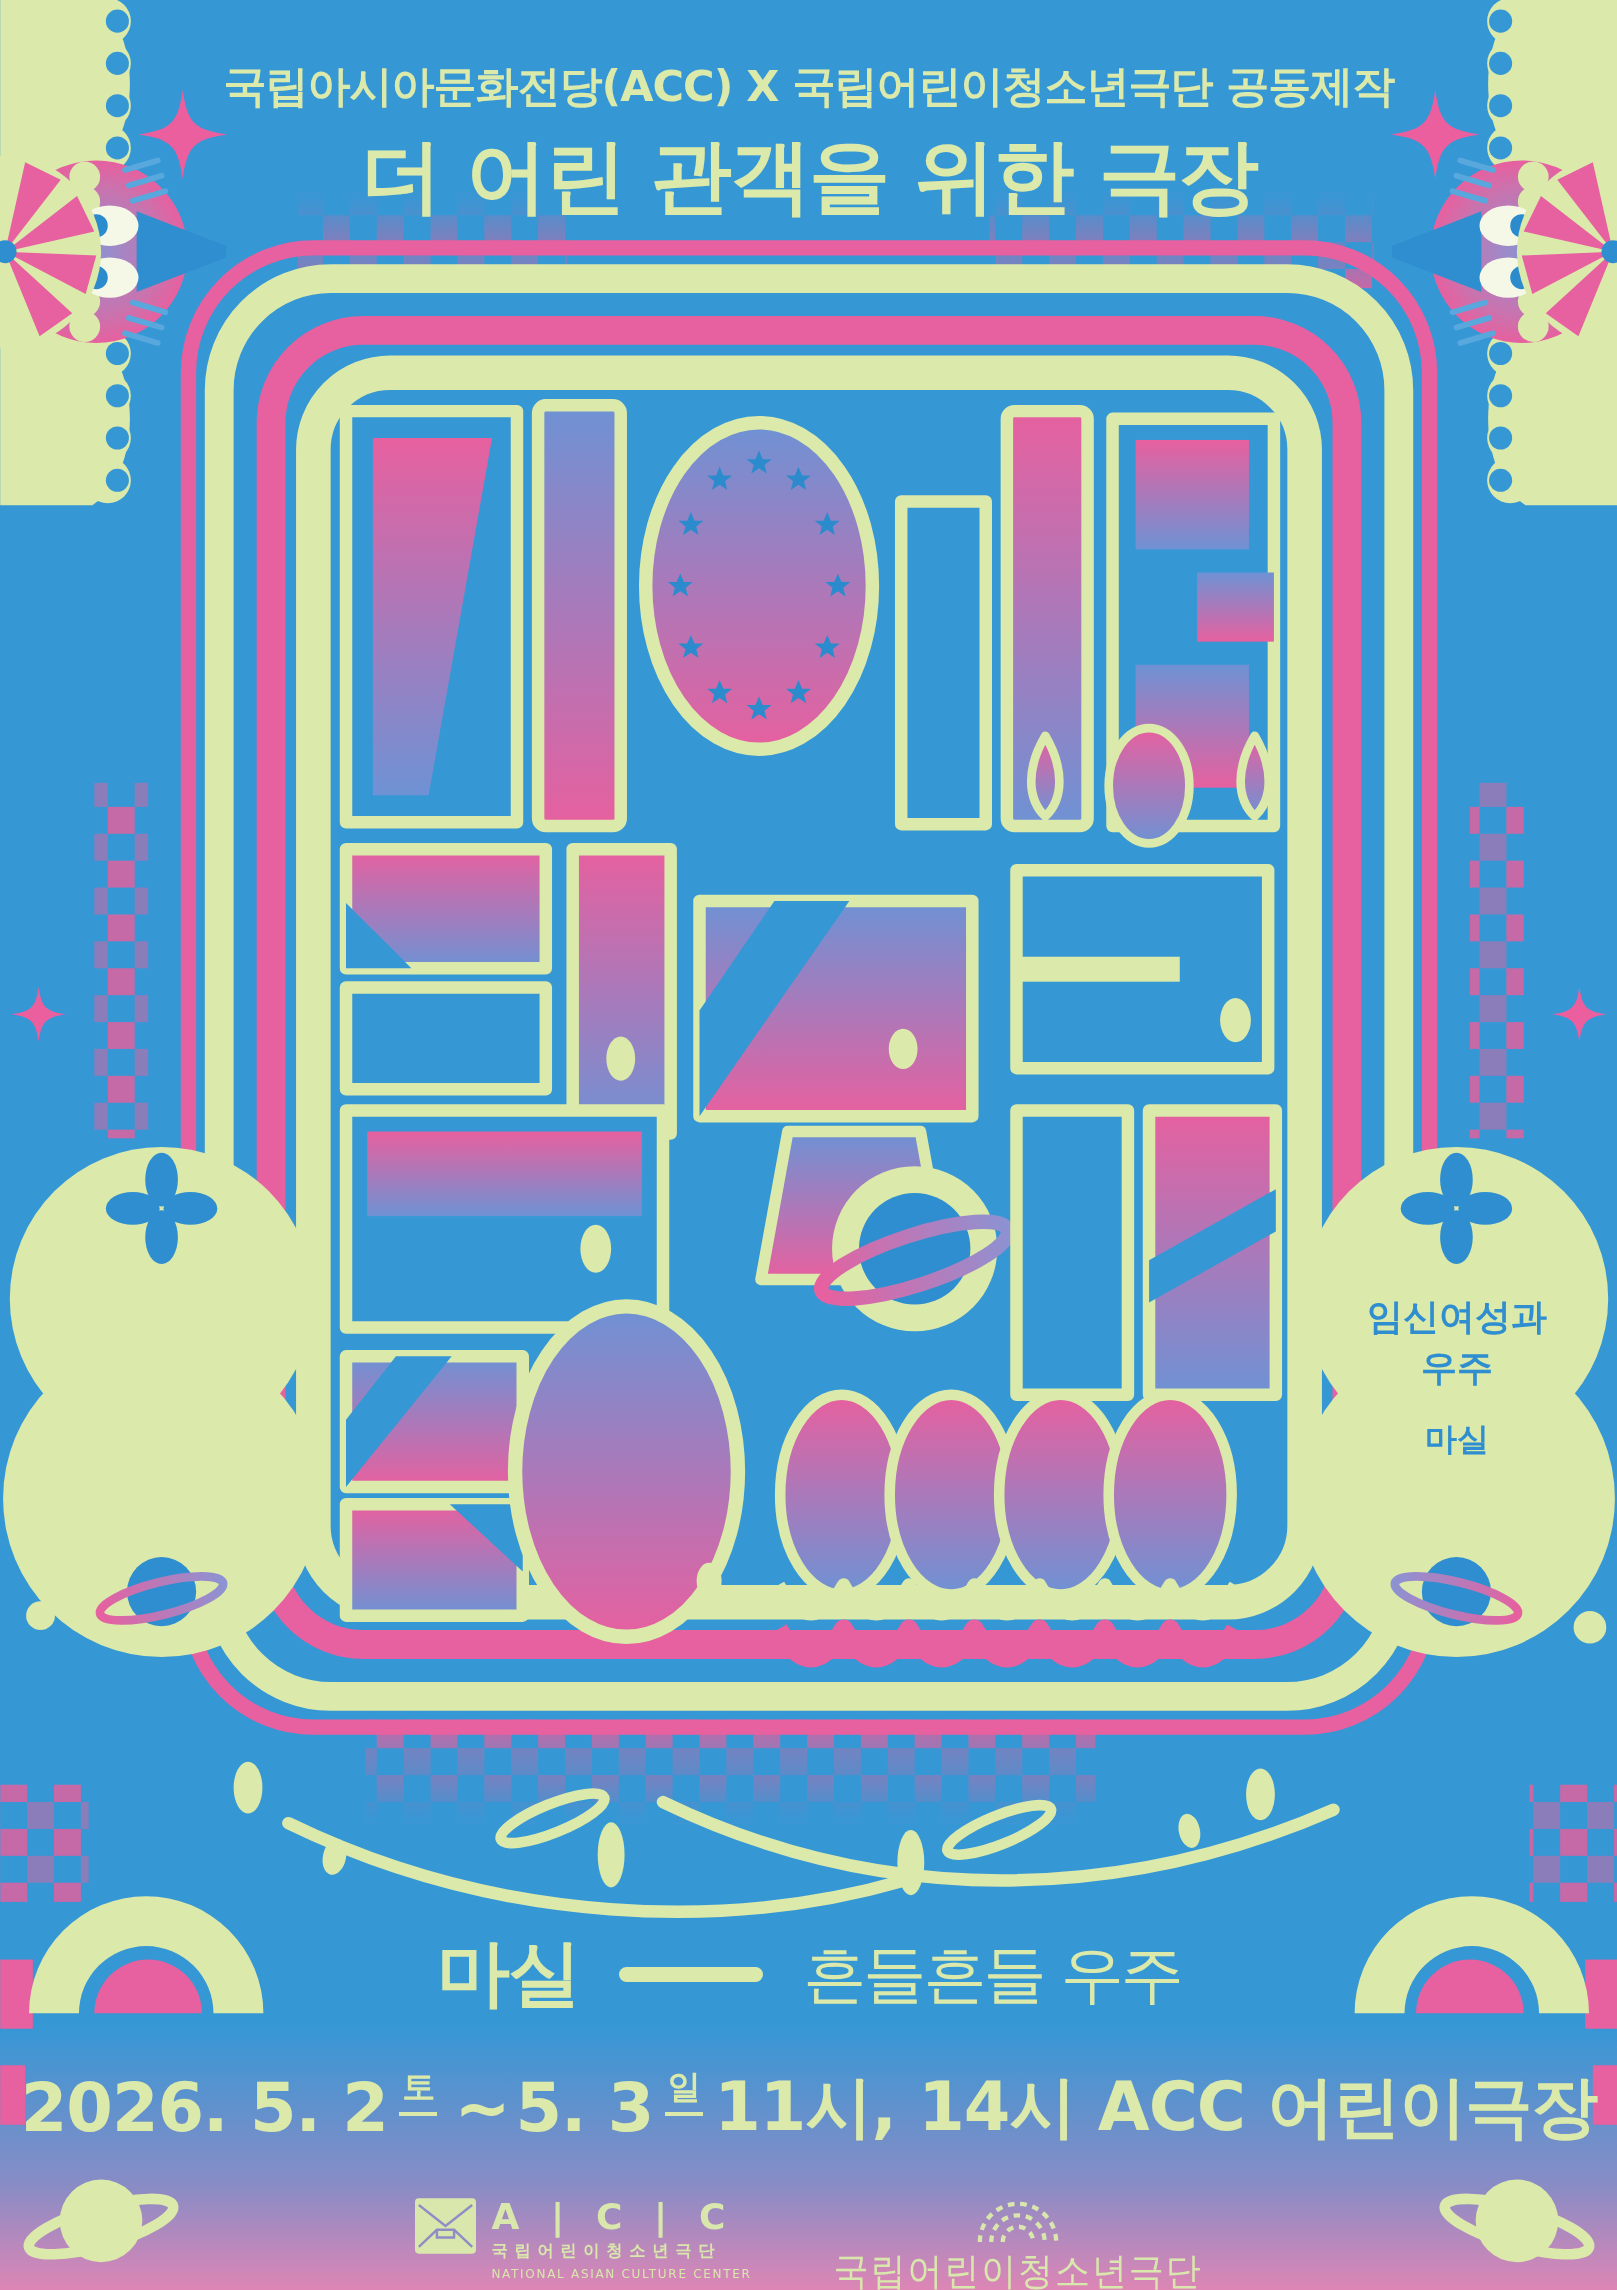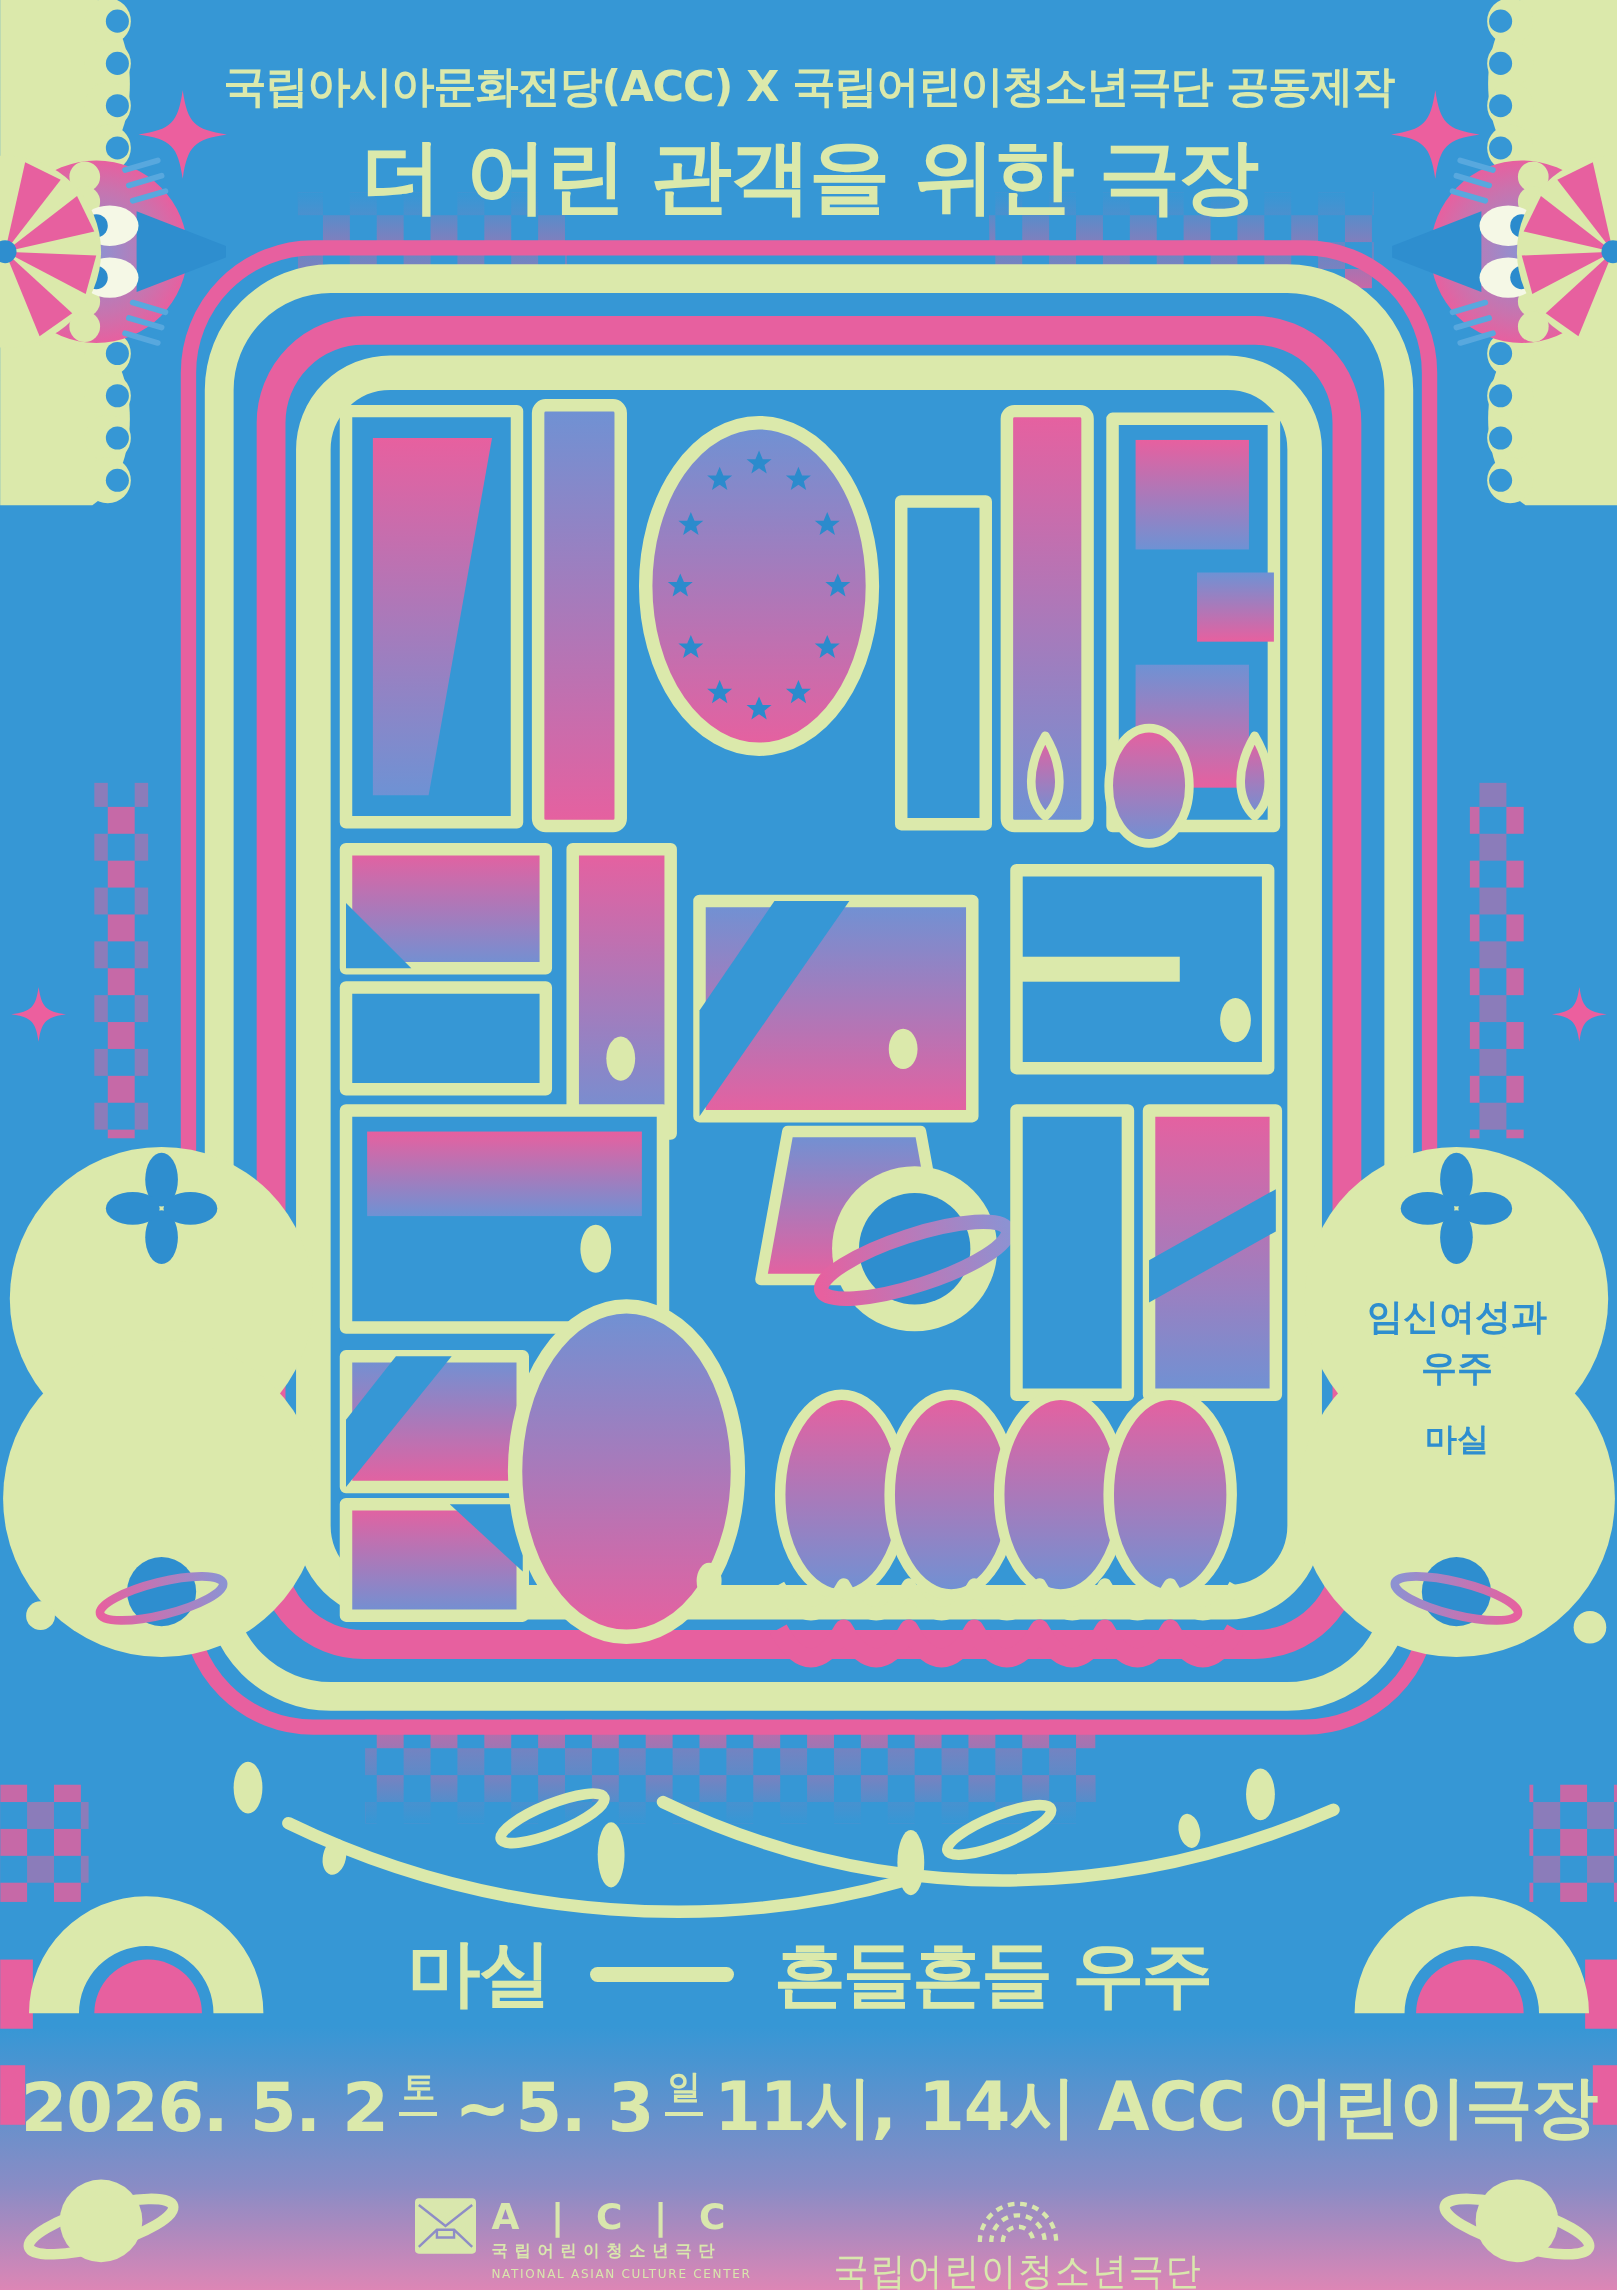--- a/index.html
+++ b/index.html
@@ -19,21 +19,21 @@
     font-size:81px;font-weight:800;letter-spacing:-1.9px;color:#dbe9ab;
   }
   .badge-text{color:#2e8ecf;font-weight:800;text-align:center;}
   .badge-text .bline{font-size:36px;line-height:51px;}
   .badge-sub{font-size:32px;font-weight:800;margin-top:25px;}
   .show-line{
     left:0;top:1925px;width:100%;display:flex;align-items:center;justify-content:center;gap:40px;color:#dbe9ab;
   }
   .show-company{font-size:73px;font-weight:800;letter-spacing:-1.9px;}
   .show-dash{width:144px;height:15.4px;border-radius:7.7px;background:#dbe9ab;}
-  .show-title{font-size:72px;font-weight:700;letter-spacing:-2.9px;}
+  .show-title{font-size:63px;font-weight:400;letter-spacing:-2.9px;}
   .schedule{
     left:0;top:2062px;width:100%;display:flex;align-items:center;justify-content:center;
     color:#dbe9ab;font-weight:800;font-size:67px;letter-spacing:-1px;white-space:nowrap;
   }
   .schedule .day{
     font-size:33px;position:relative;top:-17.3px;margin:0 11.5px;
     border-bottom:4.8px solid #dbe9ab;padding:0 2.9px 1.9px 2.9px;
   }
   .schedule .tilde{margin:0 5.8px;}
   .footer{

